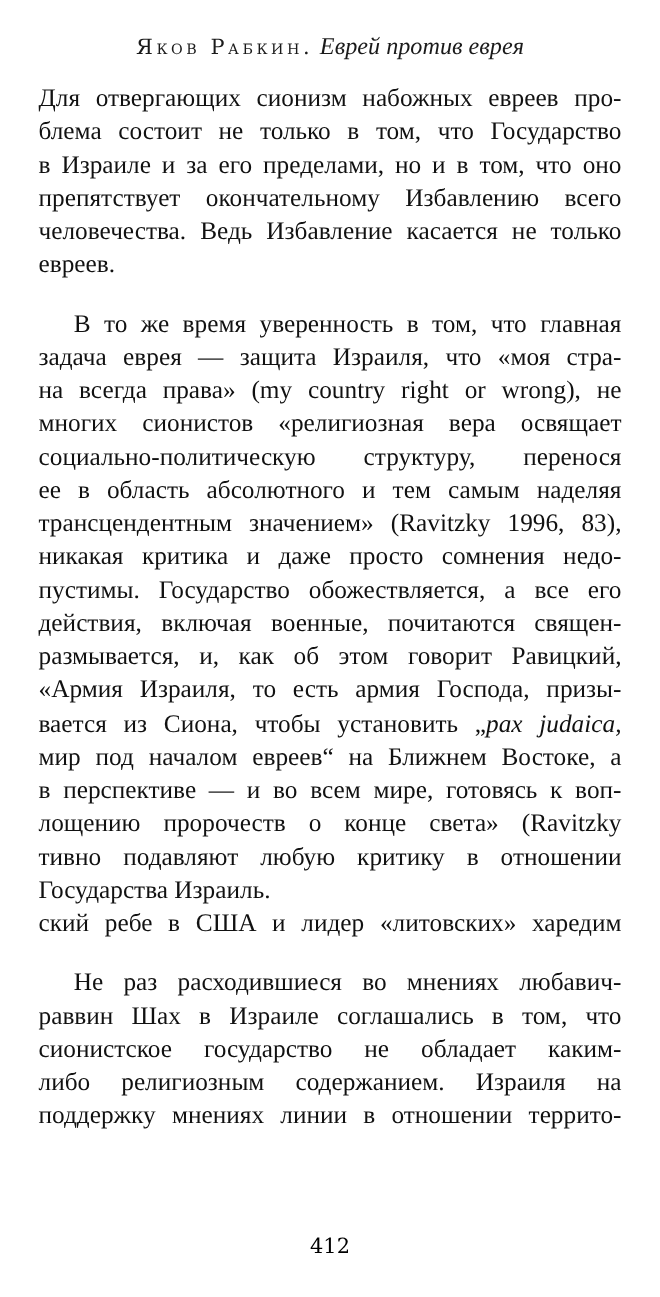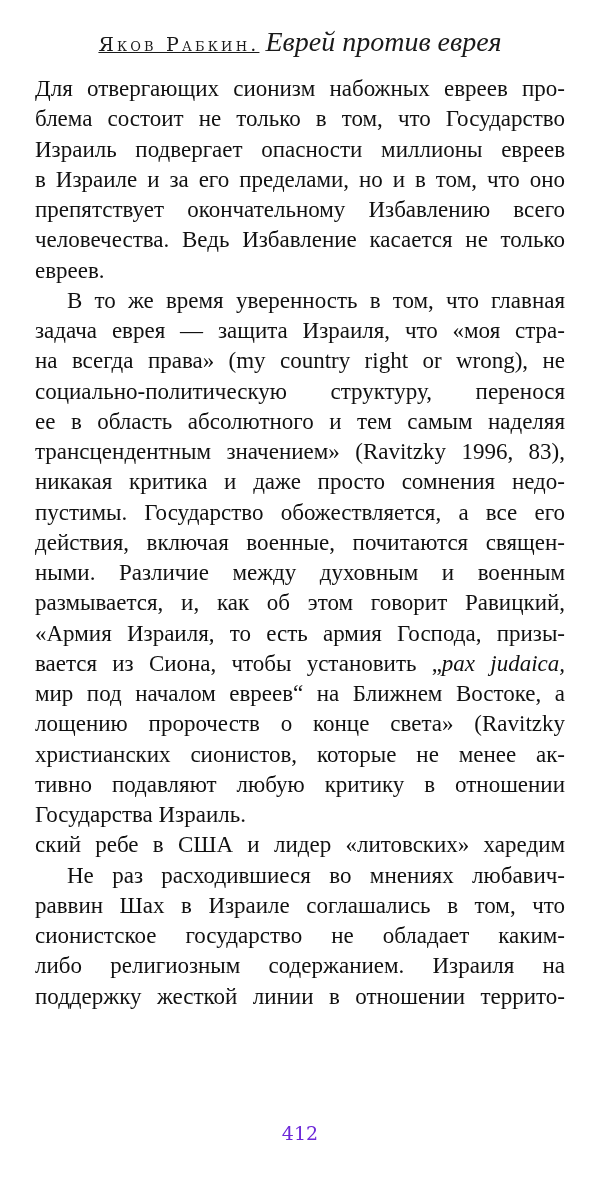--- a/index.html
+++ b/index.html
@@ -2,82 +2,81 @@
 <html><head>
 <meta charset="utf-8">
 <style>
   html, body { margin: 0; padding: 0; background: #ffffff; }
   body { width: 600px; height: 1179px; position: relative; overflow: hidden; color: #111; }
   .page { position: absolute; left: 0; top: 0; width: 600px; height: 1179px; }
   .running-head {
     position: absolute; top: 30px; left: 0; width: 600px; text-align: center;
     font-family: "DejaVu Serif", serif; font-size: 19px; line-height: 24px; color: #1a1a1a;
   }
-  .running-head .author { letter-spacing: 3.2px; font-variant: small-caps; text-decoration: underline; }
-  .running-head .title { font-style: italic; font-family: "Liberation Serif", serif; font-size: 28px; }
+  .running-head .author { letter-spacing: 3.2px; font-variant: small-caps; }
+  .running-head .title { font-style: italic; font-family: "Liberation Serif", serif; font-size: 22px; }
   .body-text {
     position: absolute; top: 74px; left: 35px; width: 530px;
     font-family: "Liberation Serif", serif; font-size: 23px; line-height: 30.25px;
     color: #111;
   }
   .line { display: block; height: 30.25px; white-space: nowrap; text-align: justify; text-align-last: justify; }
   .line.last { text-align-last: left; }
-  .line.indent { padding-left: 32px; }
+  .line.indent { padding-left: 32px; margin-top: 24px; }
   .line i { font-style: italic; }
   .folio {
     position: absolute; top: 1122px; left: 0; width: 600px; text-align: center;
-    font-family: "DejaVu Serif", serif; font-size: 19px; color: #6d28d9;
+    font-family: "DejaVu Serif", serif; font-size: 19px; color: #000000;
   }
 </style>
 </head>
 <body>
 
 <div class="page">
   <div class="running-head">
     <span class="author">Яков Рабкин.</span>
     <span class="title">Еврей против еврея</span>
   </div>
 
   <div class="body-text">
 
     <div>
       <span class="line">Для отвергающих сионизм набожных евреев про-</span>
       <span class="line">блема состоит не только в том, что Государство</span>
-      <span class="line">Израиль подвергает опасности миллионы евреев</span>
       <span class="line">в Израиле и за его пределами, но и в том, что оно</span>
       <span class="line">препятствует окончательному Избавлению всего</span>
       <span class="line">человечества. Ведь Избавление касается не только</span>
       <span class="line last">евреев.</span>
     </div>
 
     <div>
       <span class="line indent">В то же время уверенность в том, что главная</span>
       <span class="line">задача еврея — защита Израиля, что «моя стра-</span>
       <span class="line">на всегда права» (my country right or wrong), не</span>
+      <span class="line">многих сионистов «религиозная вера освящает</span>
       <span class="line">социально-политическую структуру, перенося</span>
       <span class="line">ее в область абсолютного и тем самым наделяя</span>
       <span class="line">трансцендентным значением» (Ravitzky 1996, 83),</span>
       <span class="line">никакая критика и даже просто сомнения недо-</span>
       <span class="line">пустимы. Государство обожествляется, а все его</span>
       <span class="line">действия, включая военные, почитаются священ-</span>
-      <span class="line">ными. Различие между духовным и военным</span>
       <span class="line">размывается, и, как об этом говорит Равицкий,</span>
       <span class="line">«Армия Израиля, то есть армия Господа, призы-</span>
       <span class="line"><span>вается из Сиона, чтобы установить „</span><i>pax judaica,</i></span>
       <span class="line">мир под началом евреев“ на Ближнем Востоке, а</span>
+      <span class="line">в перспективе — и во всем мире, готовясь к воп-</span>
       <span class="line">лощению пророчеств о конце света» (Ravitzky</span>
-      <span class="line">христианских сионистов, которые не менее ак-</span>
       <span class="line">тивно подавляют любую критику в отношении</span>
       <span class="line last">Государства Израиль.</span>
     </div>
 
     <div>
       <span class="line">ский ребе в США и лидер «литовских» харедим</span>
       <span class="line indent">Не раз расходившиеся во мнениях любавич-</span>
       <span class="line">раввин Шах в Израиле соглашались в том, что</span>
       <span class="line">сионистское государство не обладает каким-</span>
       <span class="line">либо религиозным содержанием. Израиля на</span>
-      <span class="line">поддержку жесткой линии в отношении террито-</span>
+      <span class="line">поддержку мнениях линии в отношении террито-</span>
     </div>
   </div>
 
   <div class="folio">412</div>
 </div>
 
 </body></html>

